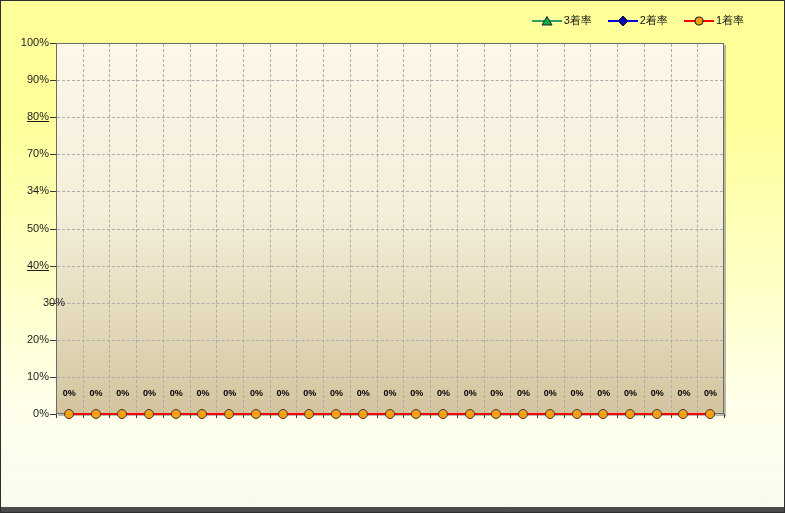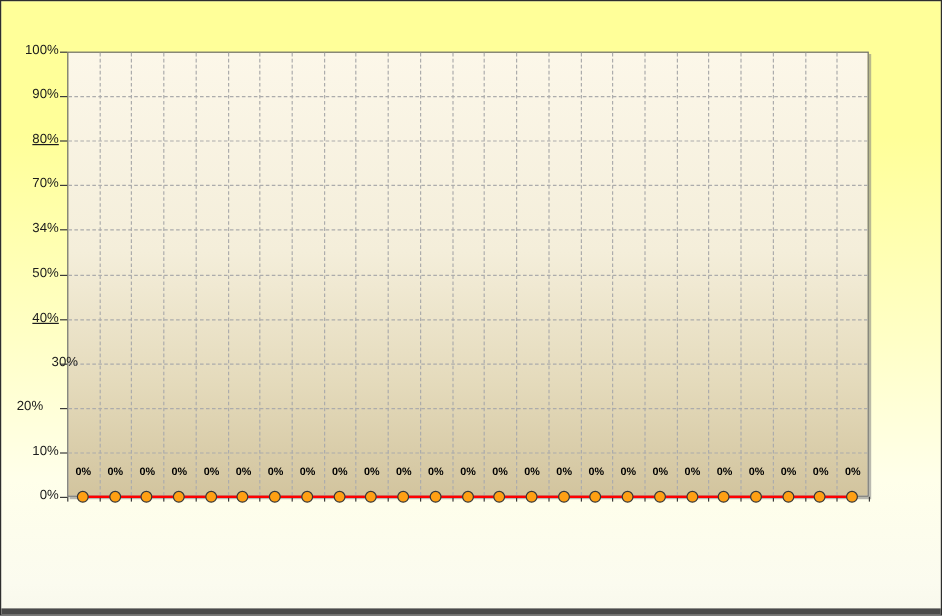--- a/index.html
+++ b/index.html
@@ -31,20 +31,43 @@
   .dlab{font-size:9px;font-weight:bold;color:#000;text-align:center;z-index:5;}
   #watermark{left:383px;top:45px;font-size:18px;font-weight:bold;color:#9A9ADF;z-index:6;white-space:nowrap;}
   #bottom-edge{left:0;bottom:0;width:785px;height:5px;background:#4a4a4a;z-index:7;}
 </style>
 </head>
 <body>
 
 <div id="screen">
 
 
+  <div id="legend" class="abs">
+    <div class="legend-entry">
+      <svg width="30" height="12">
+        <line x1="0" y1="6" x2="30" y2="6" stroke-width="2" stroke="#339966"></line>
+        <polygon points="15,1.5 20,10 10,10" stroke="#222" stroke-width="1" fill="#00B050"></polygon>
+      </svg>
+      <span>3着率</span>
+    </div>
+    <div class="legend-entry">
+      <svg width="30" height="12">
+        <line x1="0" y1="6" x2="30" y2="6" stroke-width="2" stroke="#0000E0"></line>
+        <polygon points="15,1 20,6 15,11 10,6" stroke="#111" stroke-width="1" fill="#0000B8"></polygon>
+      </svg>
+      <span>2着率</span>
+    </div>
+    <div class="legend-entry">
+      <svg width="30" height="12">
+        <line x1="0" y1="6" x2="30" y2="6" stroke-width="2" stroke="#FF0000"></line>
+        <circle cx="15" cy="6" r="4" stroke="#222" stroke-width="1.2" fill="#FFA013"></circle>
+      </svg>
+      <span>1着率</span>
+    </div>
+  </div>
 
   <div id="plot-area" class="abs"></div>
 
 
   <div id="bottom-edge" class="abs"></div>
 
 <div class="abs ylab" style="left: 0px; top: 35px; width: 48px; text-align: right;">100%</div>
     <div class="abs tickmark" style="left: 49px; top: 42px; width: 6px; height: 1px;"></div>
     <div class="abs ylab" style="left: 0px; top: 72.1px; width: 48px; text-align: right;">90%</div>
     <div class="abs tickmark" style="left: 49px; top: 79.1px; width: 6px; height: 1px;"></div>
@@ -60,21 +83,21 @@
     <div class="abs grid-h" style="left: 56px; top: 190.4px; width: 666px;"></div>
     <div class="abs ylab" style="left: 0px; top: 220.5px; width: 48px; text-align: right;">50%</div>
     <div class="abs tickmark" style="left: 49px; top: 227.5px; width: 6px; height: 1px;"></div>
     <div class="abs grid-h" style="left: 56px; top: 227.5px; width: 666px;"></div>
     <div class="abs ylab" style="left: 0px; top: 257.6px; width: 48px; text-align: right; text-decoration: underline;">40%</div>
     <div class="abs tickmark" style="left: 49px; top: 264.6px; width: 6px; height: 1px;"></div>
     <div class="abs grid-h" style="left: 56px; top: 264.6px; width: 666px;"></div>
     <div class="abs ylab" style="left: 16px; top: 294.7px; width: 48px; text-align: right;">30%</div>
     <div class="abs tickmark" style="left: 49px; top: 301.7px; width: 6px; height: 1px;"></div>
     <div class="abs grid-h" style="left: 56px; top: 301.7px; width: 666px;"></div>
-    <div class="abs ylab" style="left: 0px; top: 331.8px; width: 48px; text-align: center;">20%</div>
+    <div class="abs ylab" style="left: 0px; top: 331.8px; width: 48px; text-align: right;">20%</div>
     <div class="abs tickmark" style="left: 49px; top: 338.8px; width: 6px; height: 1px;"></div>
     <div class="abs grid-h" style="left: 56px; top: 338.8px; width: 666px;"></div>
     <div class="abs ylab" style="left: 0px; top: 368.9px; width: 48px; text-align: right;">10%</div>
     <div class="abs tickmark" style="left: 49px; top: 375.9px; width: 6px; height: 1px;"></div>
     <div class="abs grid-h" style="left: 56px; top: 375.9px; width: 666px;"></div>
     <div class="abs ylab" style="left: 0px; top: 406px; width: 48px; text-align: right;">0%</div>
     <div class="abs tickmark" style="left: 49px; top: 413px; width: 6px; height: 1px;"></div>
     <div class="abs grid-v" style="left: 81.72px; top: 43px; height: 369px;"></div>
     <div class="abs grid-v" style="left: 108.44px; top: 43px; height: 369px;"></div>
     <div class="abs grid-v" style="left: 135.16px; top: 43px; height: 369px;"></div>

